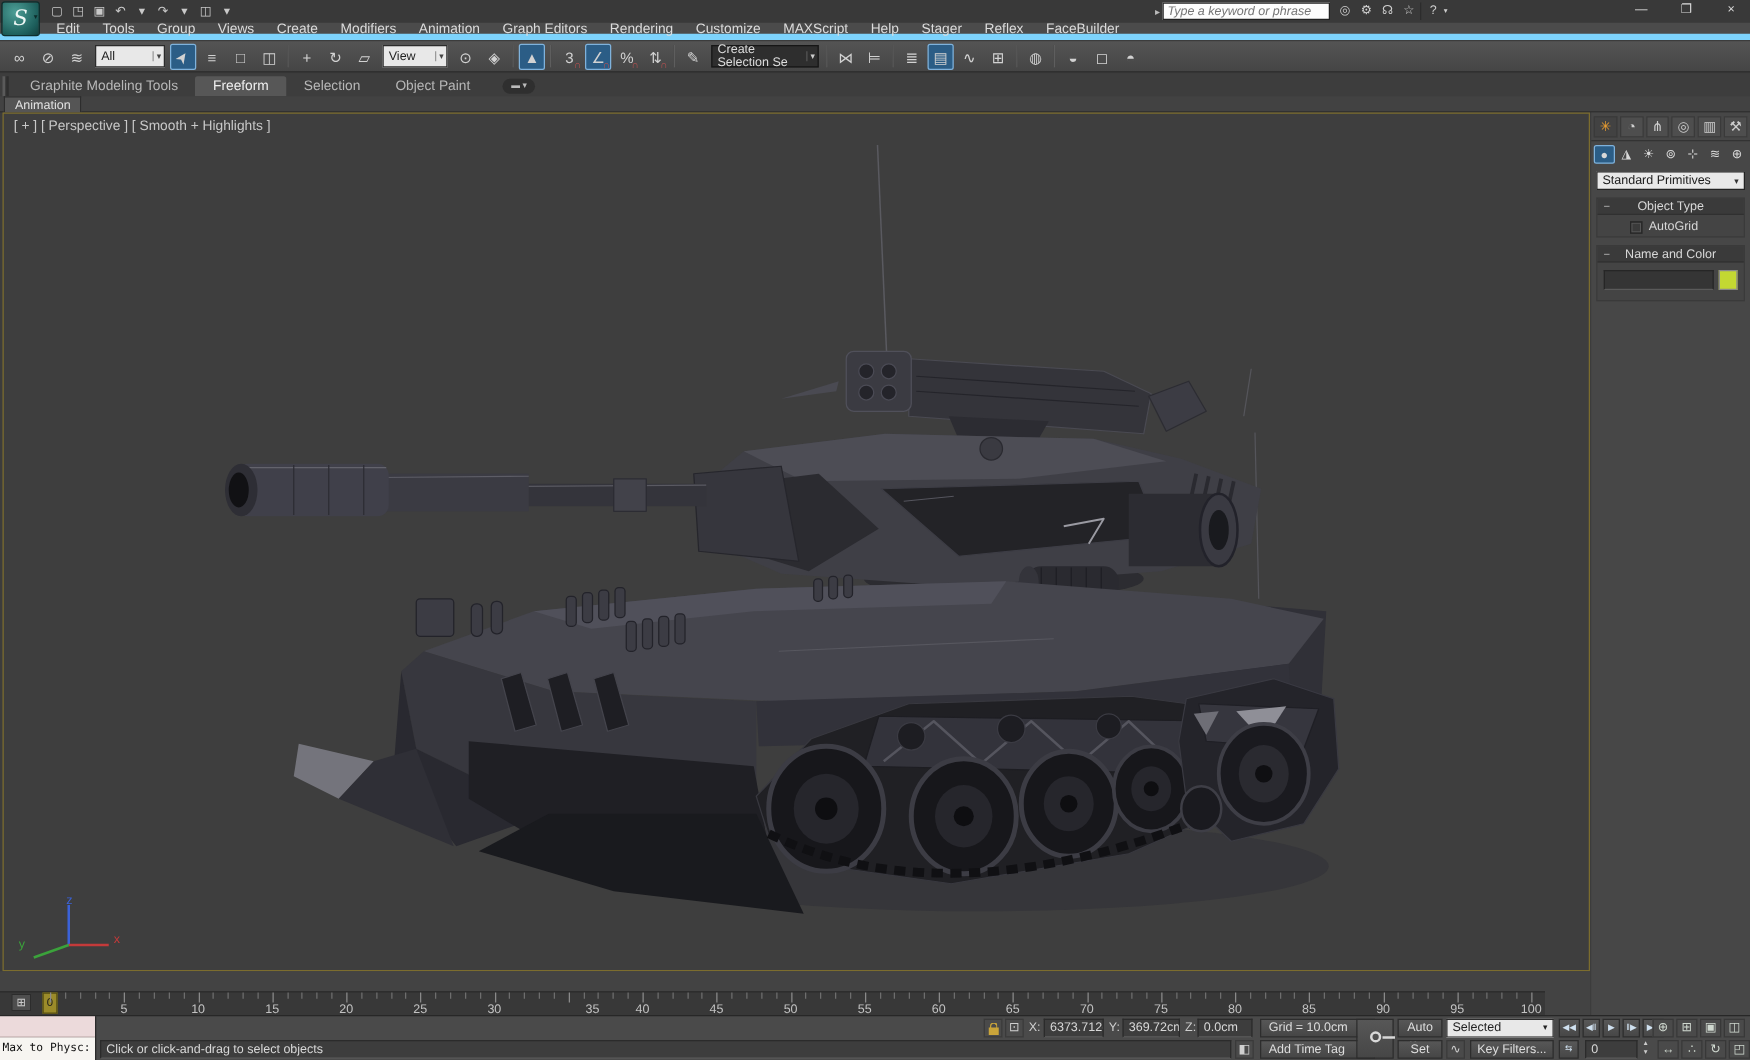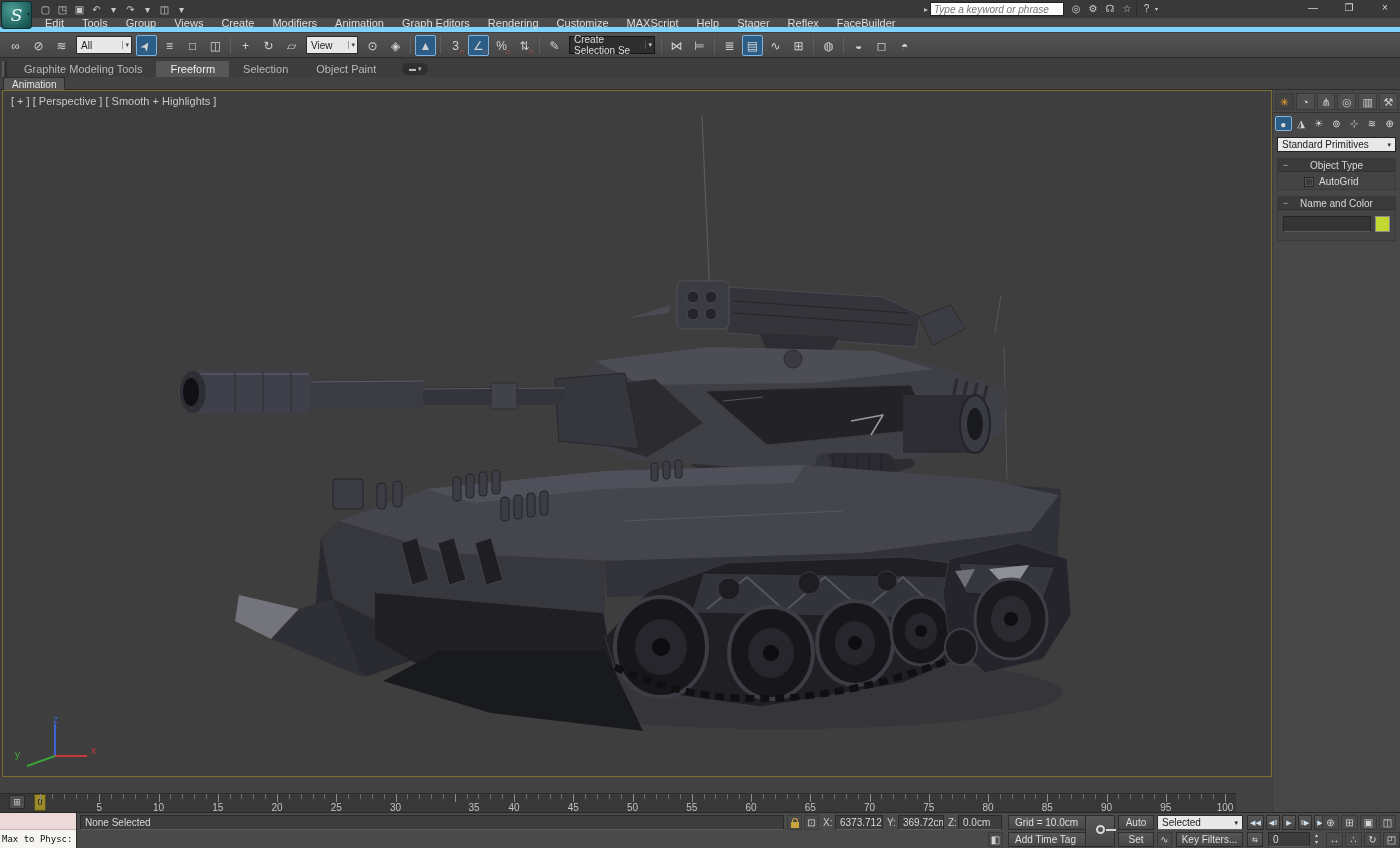--- a/index.html
+++ b/index.html
@@ -580,21 +580,21 @@
       <span class="tick-label" style="left: 1225px;">100</span>
     </div>
 </div>
 <div id="mini-curve-btn">⊞</div>
 
 <div id="statusbar">
   <div id="listener">
     <div id="listener-pink"></div>
     <div id="listener-white">Max to Physc:</div>
   </div>
-  <div class="sfield" style="left:80px; top:2px; width:704px;">None Selected</div>
+  <div class="sfield" style="left:80px; top:19px; width:905px;">Click or click-and-drag to select objects</div>
   <div class="icon-btn" style="left:787px; top:2px;"><span class="lock-glyph"></span></div>
   <div class="icon-btn" style="left:804px; top:2px;">⊡</div>
   <span class="slabel" style="left:823px; top:2px;">X:</span>
   <div class="sfield" style="left:835px; top:2px; width:48px;">6373.712cm</div>
   <span class="slabel" style="left:887px; top:2px;">Y:</span>
   <div class="sfield" style="left:898px; top:2px; width:46px;">369.72cm</div>
   <span class="slabel" style="left:948px; top:2px;">Z:</span>
   <div class="sfield" style="left:958px; top:2px; width:44px;">0.0cm</div>
   <div class="sbtn2" style="left:1008px; top:2px; width:92px; line-height:14px; text-align:left; padding-left:6px;">Grid = 10.0cm</div>
   <div class="icon-btn" style="left:988px; top:19px;">◧</div>

